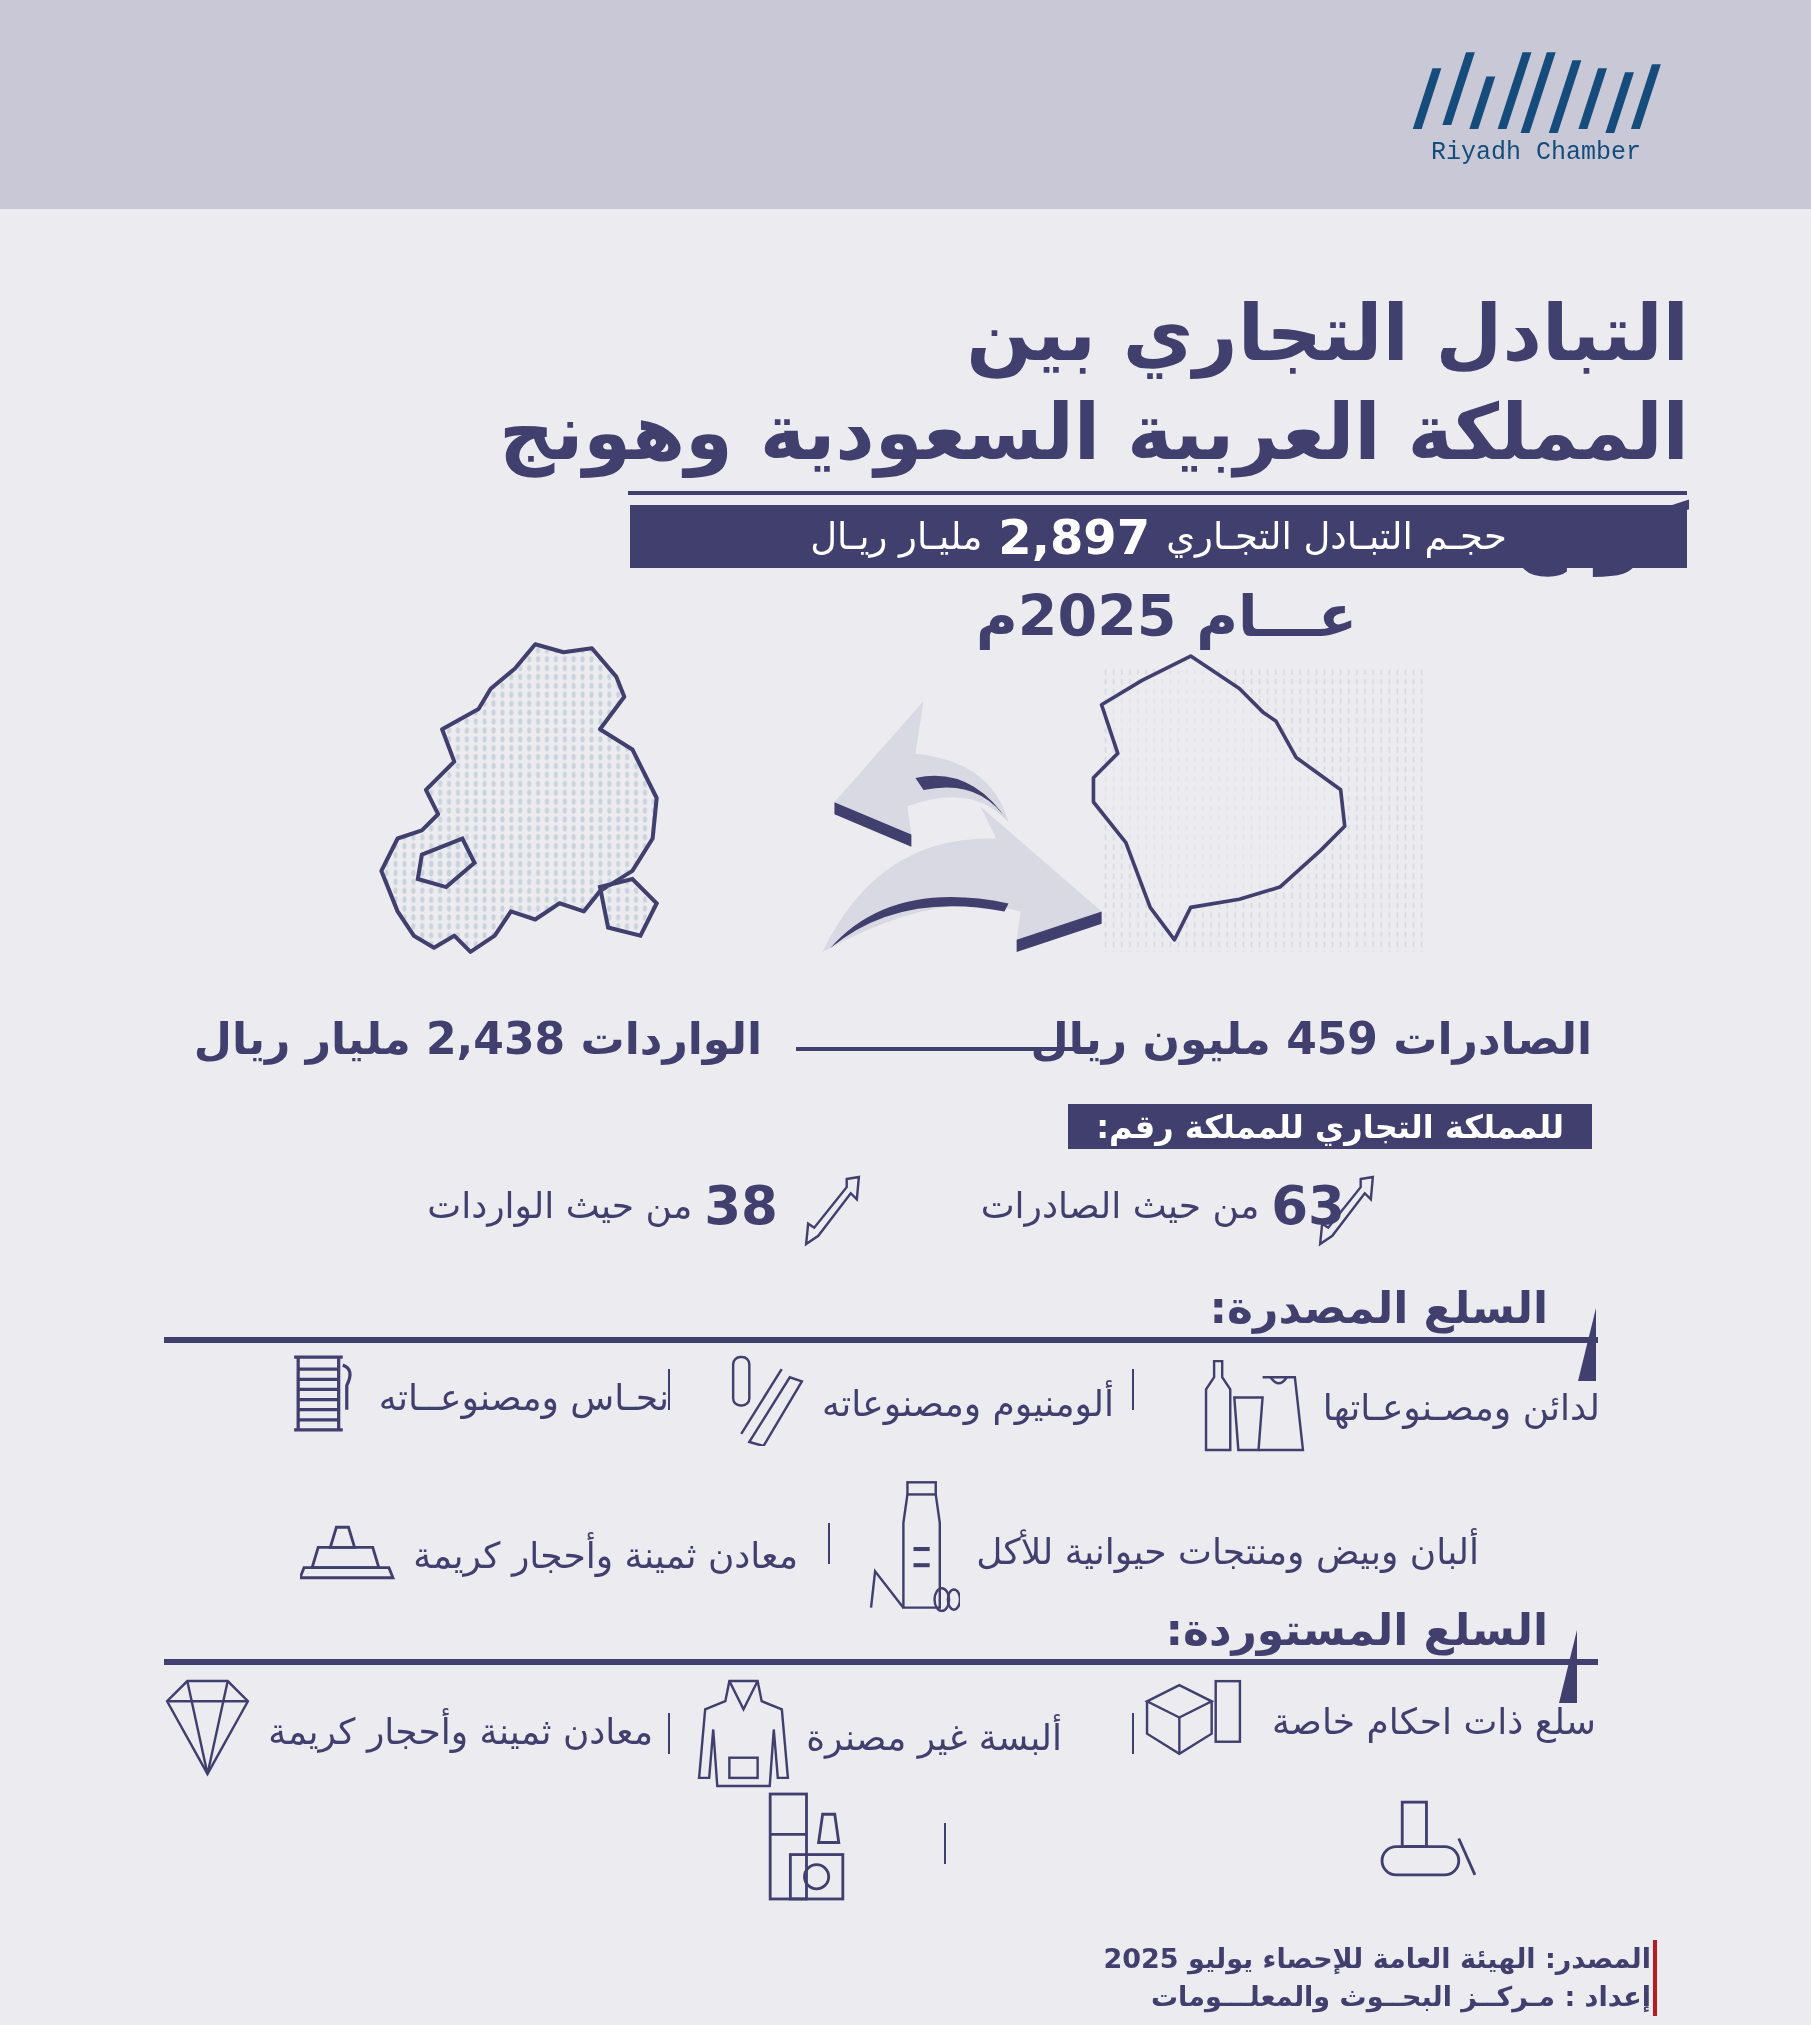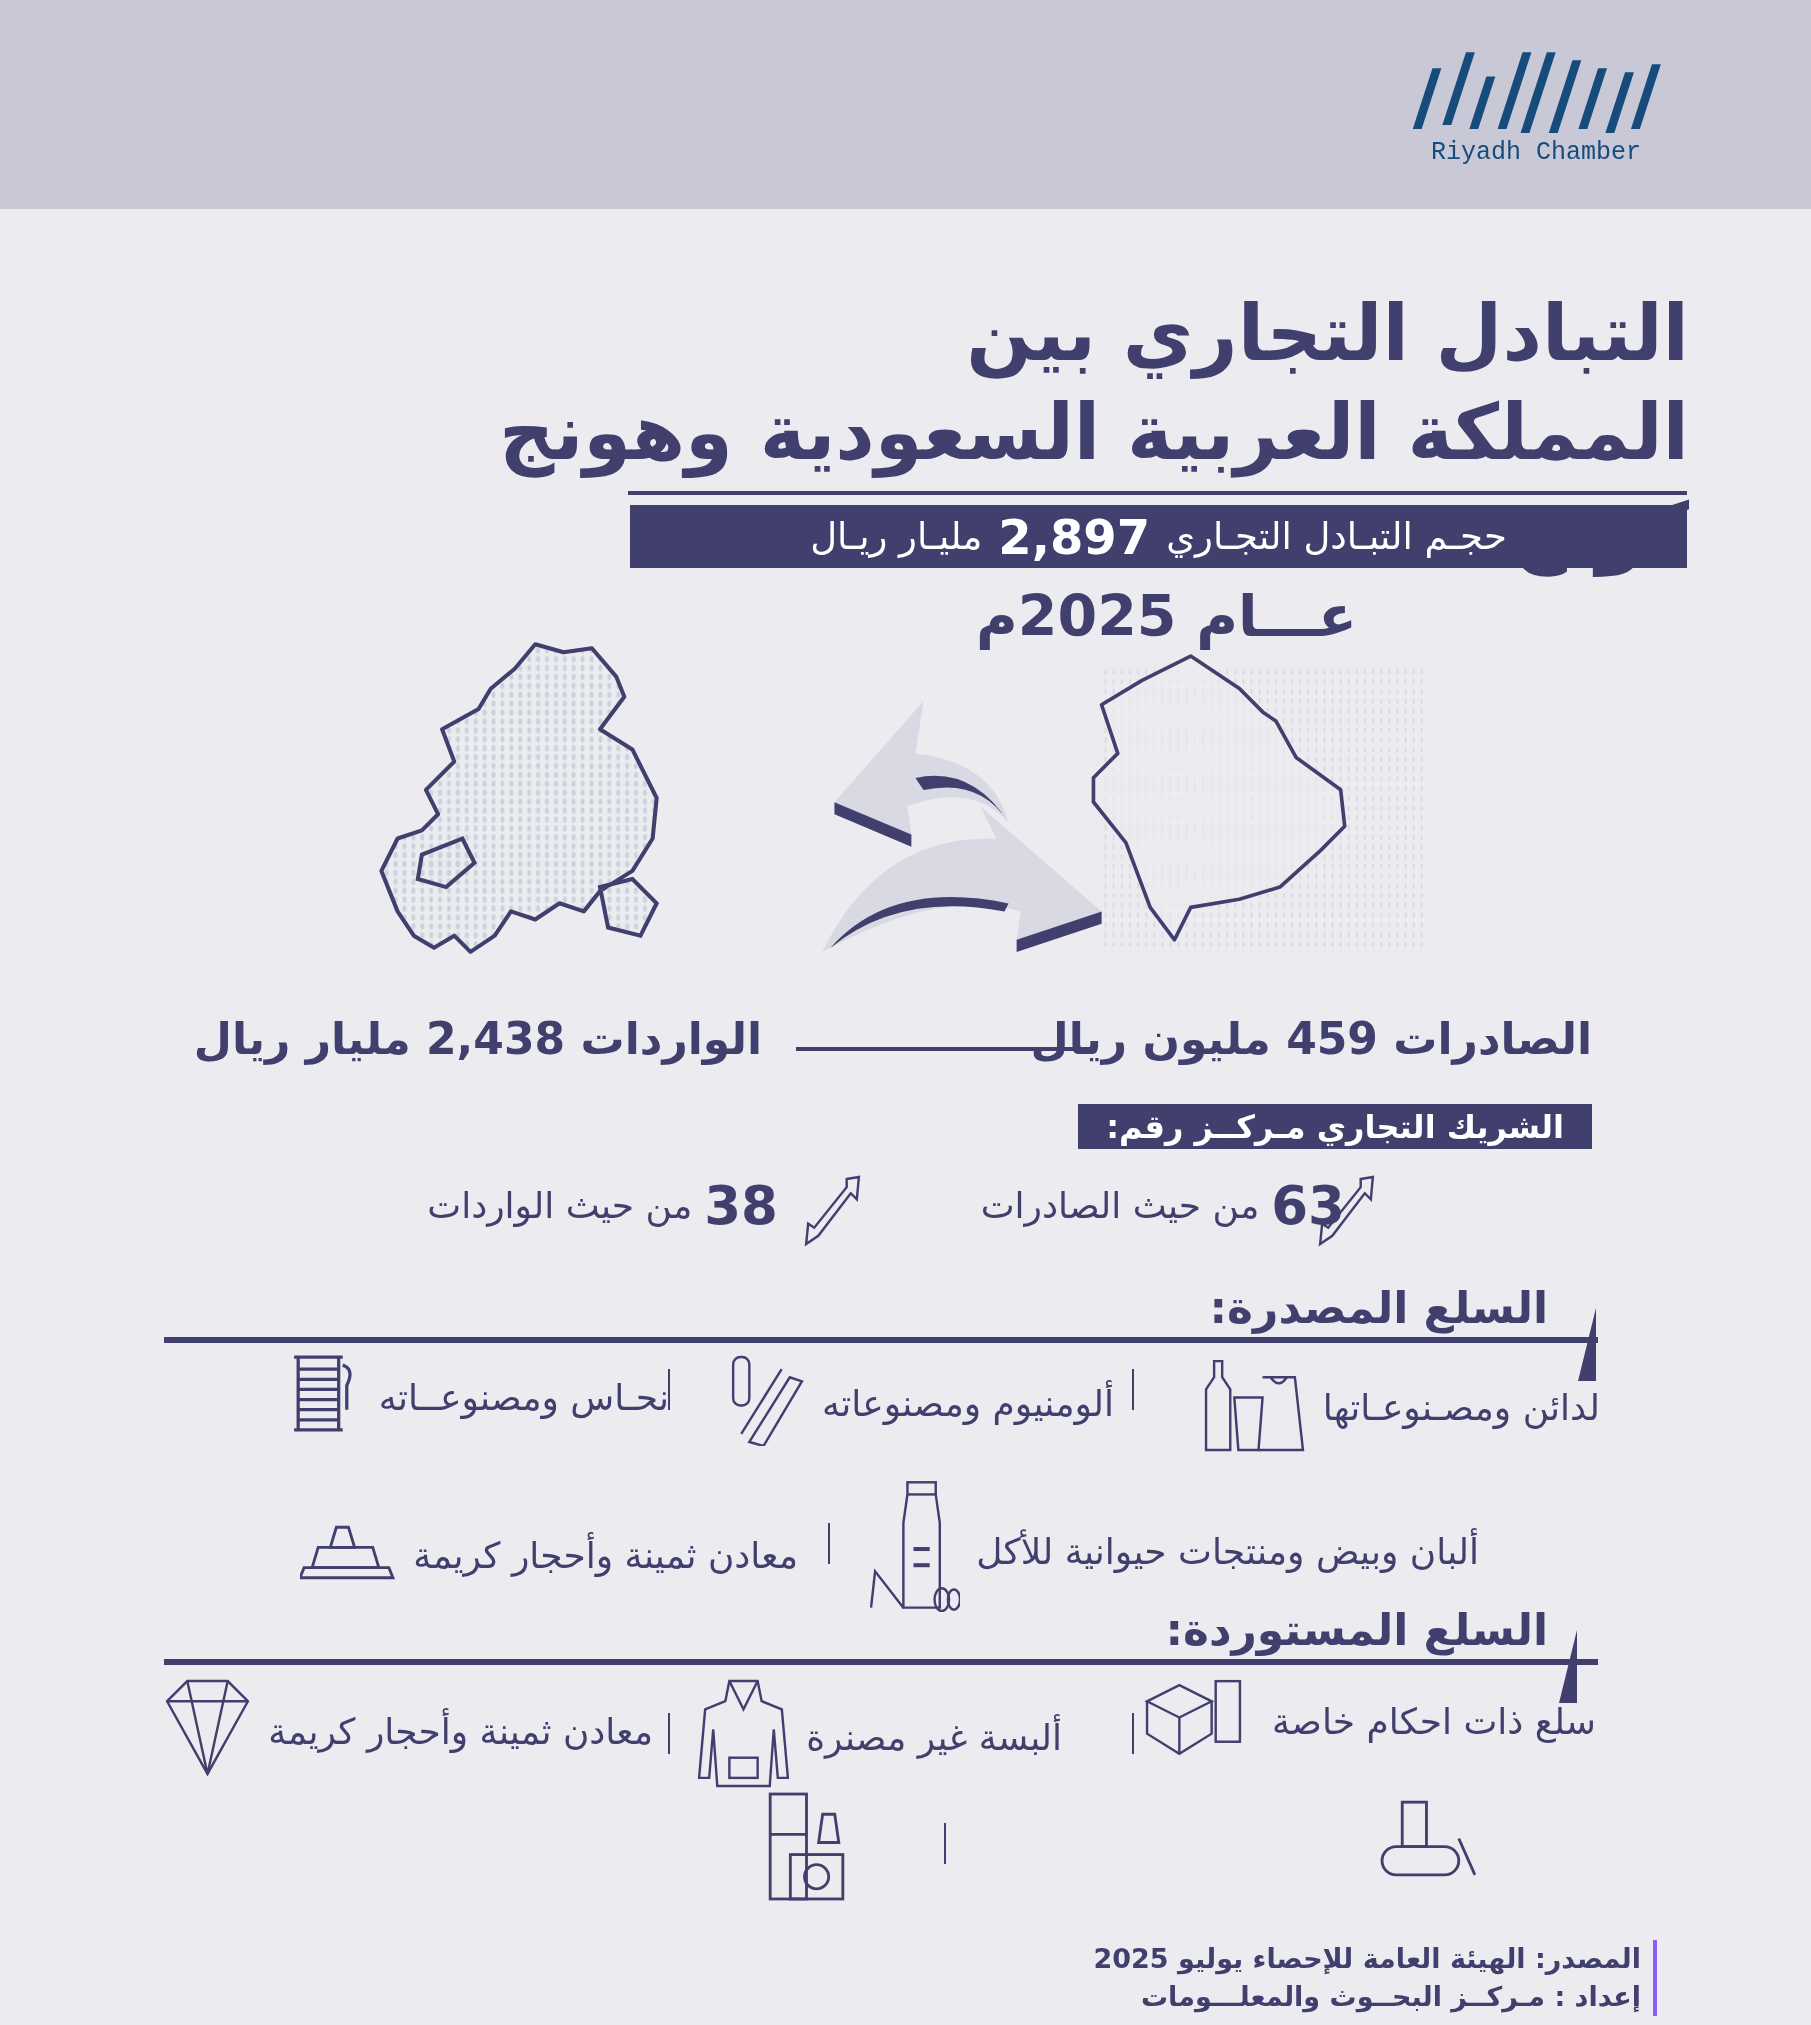--- a/index.html
+++ b/index.html
@@ -17,21 +17,21 @@
   .stat{font-weight:bold;font-size:44px;white-space:nowrap;}
   .partner-box{right:219px;top:1104px;height:45px;padding:0 28px;background:#403f6d;color:#fff;font-weight:bold;font-size:32px;display:flex;align-items:center;}
   .rank{font-size:36px;white-space:nowrap;display:flex;align-items:center;gap:12px;}
   .rank .n{font-weight:bold;font-size:53px;}
   .sec-title{font-weight:bold;font-size:44px;white-space:nowrap;}
   .sec-line{height:5.7px;background:#403f6d;}
   .sec-tri{width:0;height:0;border-left:18px solid transparent;border-bottom:73px solid #403f6d;}
   .item{font-size:36px;white-space:nowrap;display:flex;align-items:center;gap:16px;direction:rtl;}
   .sep{width:2.4px;height:41px;background:#403f6d;}
   .icon{display:inline-block;}
-  .src{right:154px;top:1940px;font-size:27px;font-weight:bold;line-height:38px;text-align:right;border-right:4px solid #8b5cf6;padding-right:12px;}
+  .src{right:154px;top:1940px;font-size:27px;font-weight:bold;line-height:38px;text-align:right;border-right:4px solid #b91c1c;padding-right:2px;}
 </style>
 </head>
 <body>
 
 <div id="header" class="abs"></div>
 <div class="abs logo-ar">
   <svg width="324" height="101" viewBox="0 0 800 250">
     <g fill="#154c7b" transform="skewX(-18) translate(80,0)">
       <rect x="60" y="80" width="22" height="150"></rect>
         <rect x="130" y="40" width="22" height="180"></rect>
@@ -99,21 +99,21 @@
   <span>459</span>
   <span>مليون ريال</span>
 </div>
 <div class="abs rule" style="left:796px;top:1047px;width:294px;height:3.6px;"></div>
 <div class="abs stat rtl" style="right:1049px;top:1013px;">
   <span>الواردات</span>
   <span>2,438</span>
   <span>مليار ريال</span>
 </div>
 
-<div class="abs partner-box rtl">الشريك التجاري مـركــز رقم:</div>
+<div class="abs partner-box rtl">للمملكة التجاري للمملكة رقم:</div>
 <div class="abs rank rtl" style="right:466px;top:1175px;">
   <span class="n">63</span>
   <span>من حيث الصادرات</span>
 </div>
 <div class="abs" style="left:1316px;top:1175px;">
   <svg width="61" height="73" viewBox="0 0 150 180">
       <path d="M110 10 L140 5 L135 60 L120 45 L40 150 L10 170 L15 120 L30 130 L110 30 Z" fill="none" stroke="#403f6d" stroke-width="6"></path>
     </svg>
 </div>
 <div class="abs rank rtl" style="right:1033px;top:1175px;">

